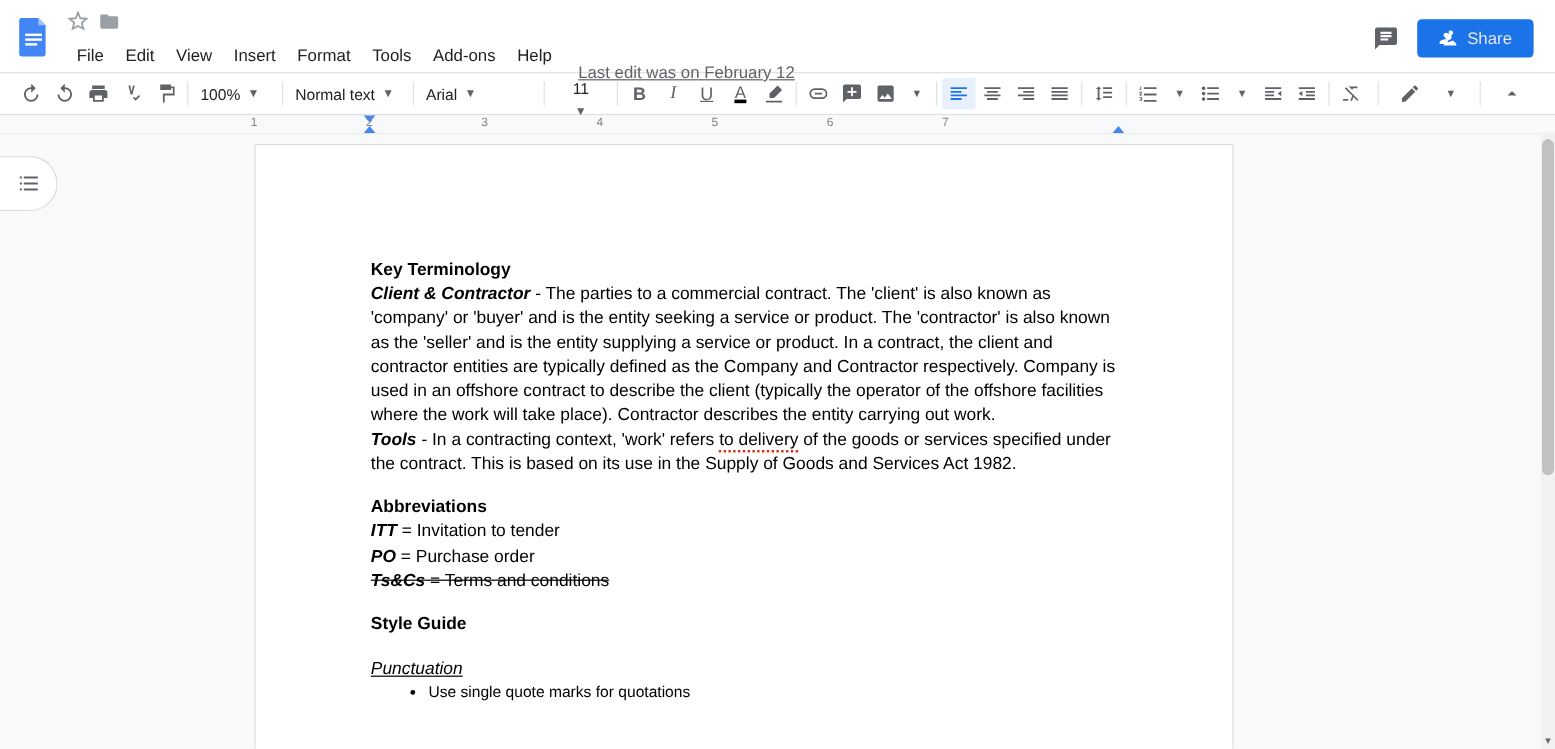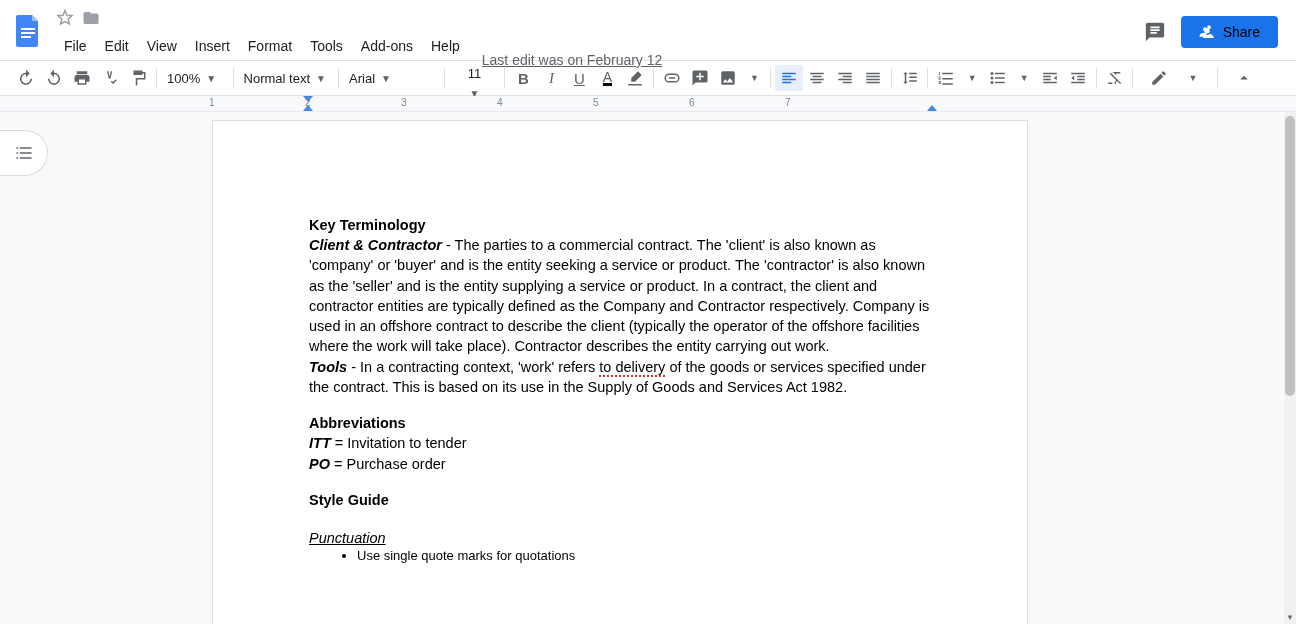--- a/index.html
+++ b/index.html
@@ -10,23 +10,23 @@
   .doc-icon svg { width: 36px; height: 36px; }
   .title-area { flex: 1; padding-left: 8px; }
   .title-row { display: flex; align-items: center; gap: 8px; height: 24px; margin-top: 2px; }
   .doc-title { font-size: 18px; color: #202124; padding: 2px 4px; }
   .ti { width: 18px; height: 18px; color: #9aa0a6; cursor: pointer; display:flex; align-items:center; justify-content:center; }
   .menubar { display: flex; gap: 2px; height: 28px; align-items: center; margin-top: 2px; }
   .menu-item { font-size: 14px; color: #202124; padding: 4px 8px; cursor: pointer; border-radius: 4px; }
   .last-edit { color: #5f6368; text-decoration: underline; font-size: 14px; margin-left: 12px; cursor: pointer; margin-top: 28px; }
   .header-right { display: flex; align-items: center; gap: 14px; padding-right: 10px; }
   .comment-icon { width: 24px; height: 24px; color: #5f6368; cursor: pointer; display:flex; align-items:center; justify-content:center; }
-  .share-btn { background: #1a73e8; color: #000000; border-radius: 4px; padding: 8px 18px; font-size: 14px; font-weight: 500; display: flex; align-items: center; gap: 8px; cursor: pointer; }
-  
-  .toolbar-wrap { border-top: 1px solid #e0e0e0; border-bottom: 1px solid #e0e0e0; height: 36px; background: #fff; display: flex; align-items: center; padding: 0 38px 0 12px; }
+  .share-btn { background: #1a73e8; color: #e5e5e5; border-radius: 4px; padding: 8px 18px; font-size: 14px; font-weight: 500; display: flex; align-items: center; gap: 8px; cursor: pointer; }
+  
+  .toolbar-wrap { border-top: 1px solid #e0e0e0; border-bottom: 1px solid #e0e0e0; height: 36px; background: #fff; display: flex; align-items: center; padding: 0 22px 0 12px; }
   .tb-group { display: flex; align-items: center; height: 100%; }
   .tb-btn { width: 28px; height: 26px; display: flex; align-items: center; justify-content: center; color: #5f6368; cursor: pointer; border-radius: 2px; font-family: 'Segoe UI', Arial; }
   .tb-btn.tight { width: 24px; }
   .tb-btn.active { background: #e8f0fe; color: #1a73e8; }
   .tb-btn svg { width: 18px; height: 18px; }
   .tb-sep { width: 1px; height: 20px; background: #e0e0e0; margin: 0 4px; }
   .tb-select { display: flex; align-items: center; gap: 6px; height: 26px; padding: 0 6px; font-size: 13px; color: #202124; cursor: pointer; }
   .tb-select .caret { color: #5f6368; font-size: 10px; }
   .tb-font-size { width: 40px; text-align: center; border: 1px solid transparent; font-size: 13px; }
   
@@ -324,20 +324,21 @@
       </svg>
   </div>
   <div class="page">
     <h3>Key Terminology</h3>
     <p><span class="bi">Client &amp; Contractor</span><span> - The parties to a commercial contract. The 'client' is also known as 'company' or 'buyer' and is the entity seeking a service or product. The 'contractor' is also known as the 'seller' and is the entity supplying a service or product. In a contract, the client and contractor entities are typically defined as the Company and Contractor respectively. Company is used in an offshore contract to describe the client (typically the operator of the offshore facilities where the work will take place). Contractor describes the entity carrying out work.</span></p>
     <p><span class="bi">Tools</span><span> - In a contracting context, 'work' refers </span><span class="spell-err">to delivery</span><span> of the goods or services specified under the contract. This is based on its use in the Supply of Goods and Services Act 1982.</span></p>
     <div class="spacer"></div>
     <h3>Abbreviations</h3>
     <p><span class="bi">ITT</span><span> = Invitation to tender</span></p>
     <p><span class="bi">PO</span><span> = Purchase order</span></p>
+    <p class="strike"><span class="bi">Ts&amp;Cs</span><span> = Terms and conditions</span></p>
     <div class="spacer"></div>
     <h3>Style Guide</h3>
     <div class="spacer"></div>
     <p><span class="underline-i">Punctuation</span></p>
     <ul class="bul">
       <li>Use single quote marks for quotations</li>
     </ul>
   </div>
 </div>
 

